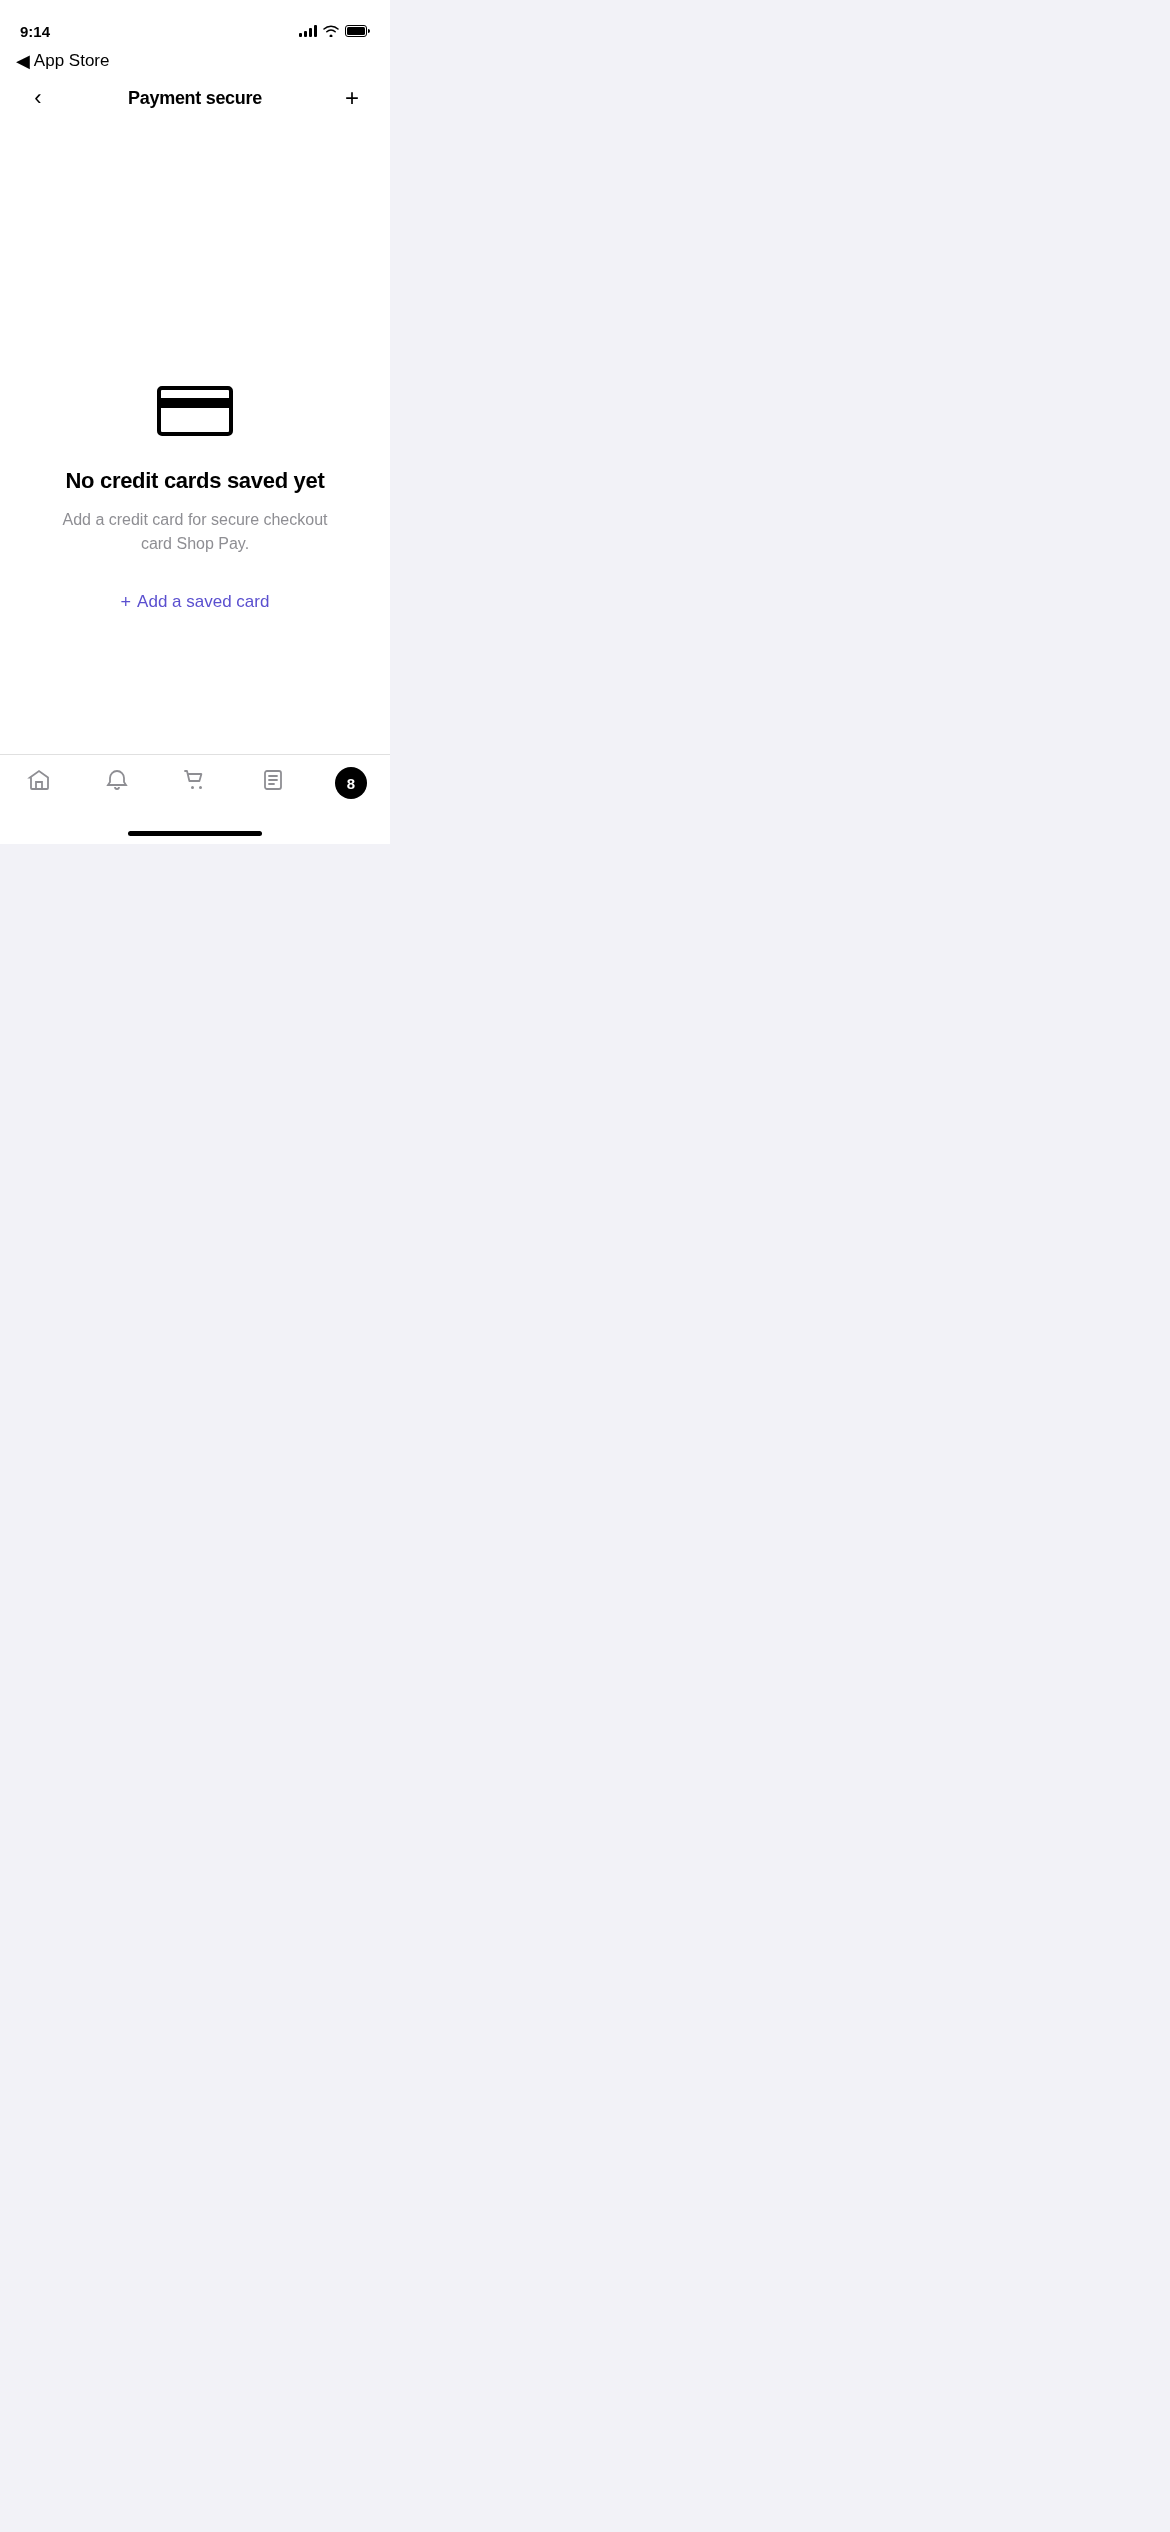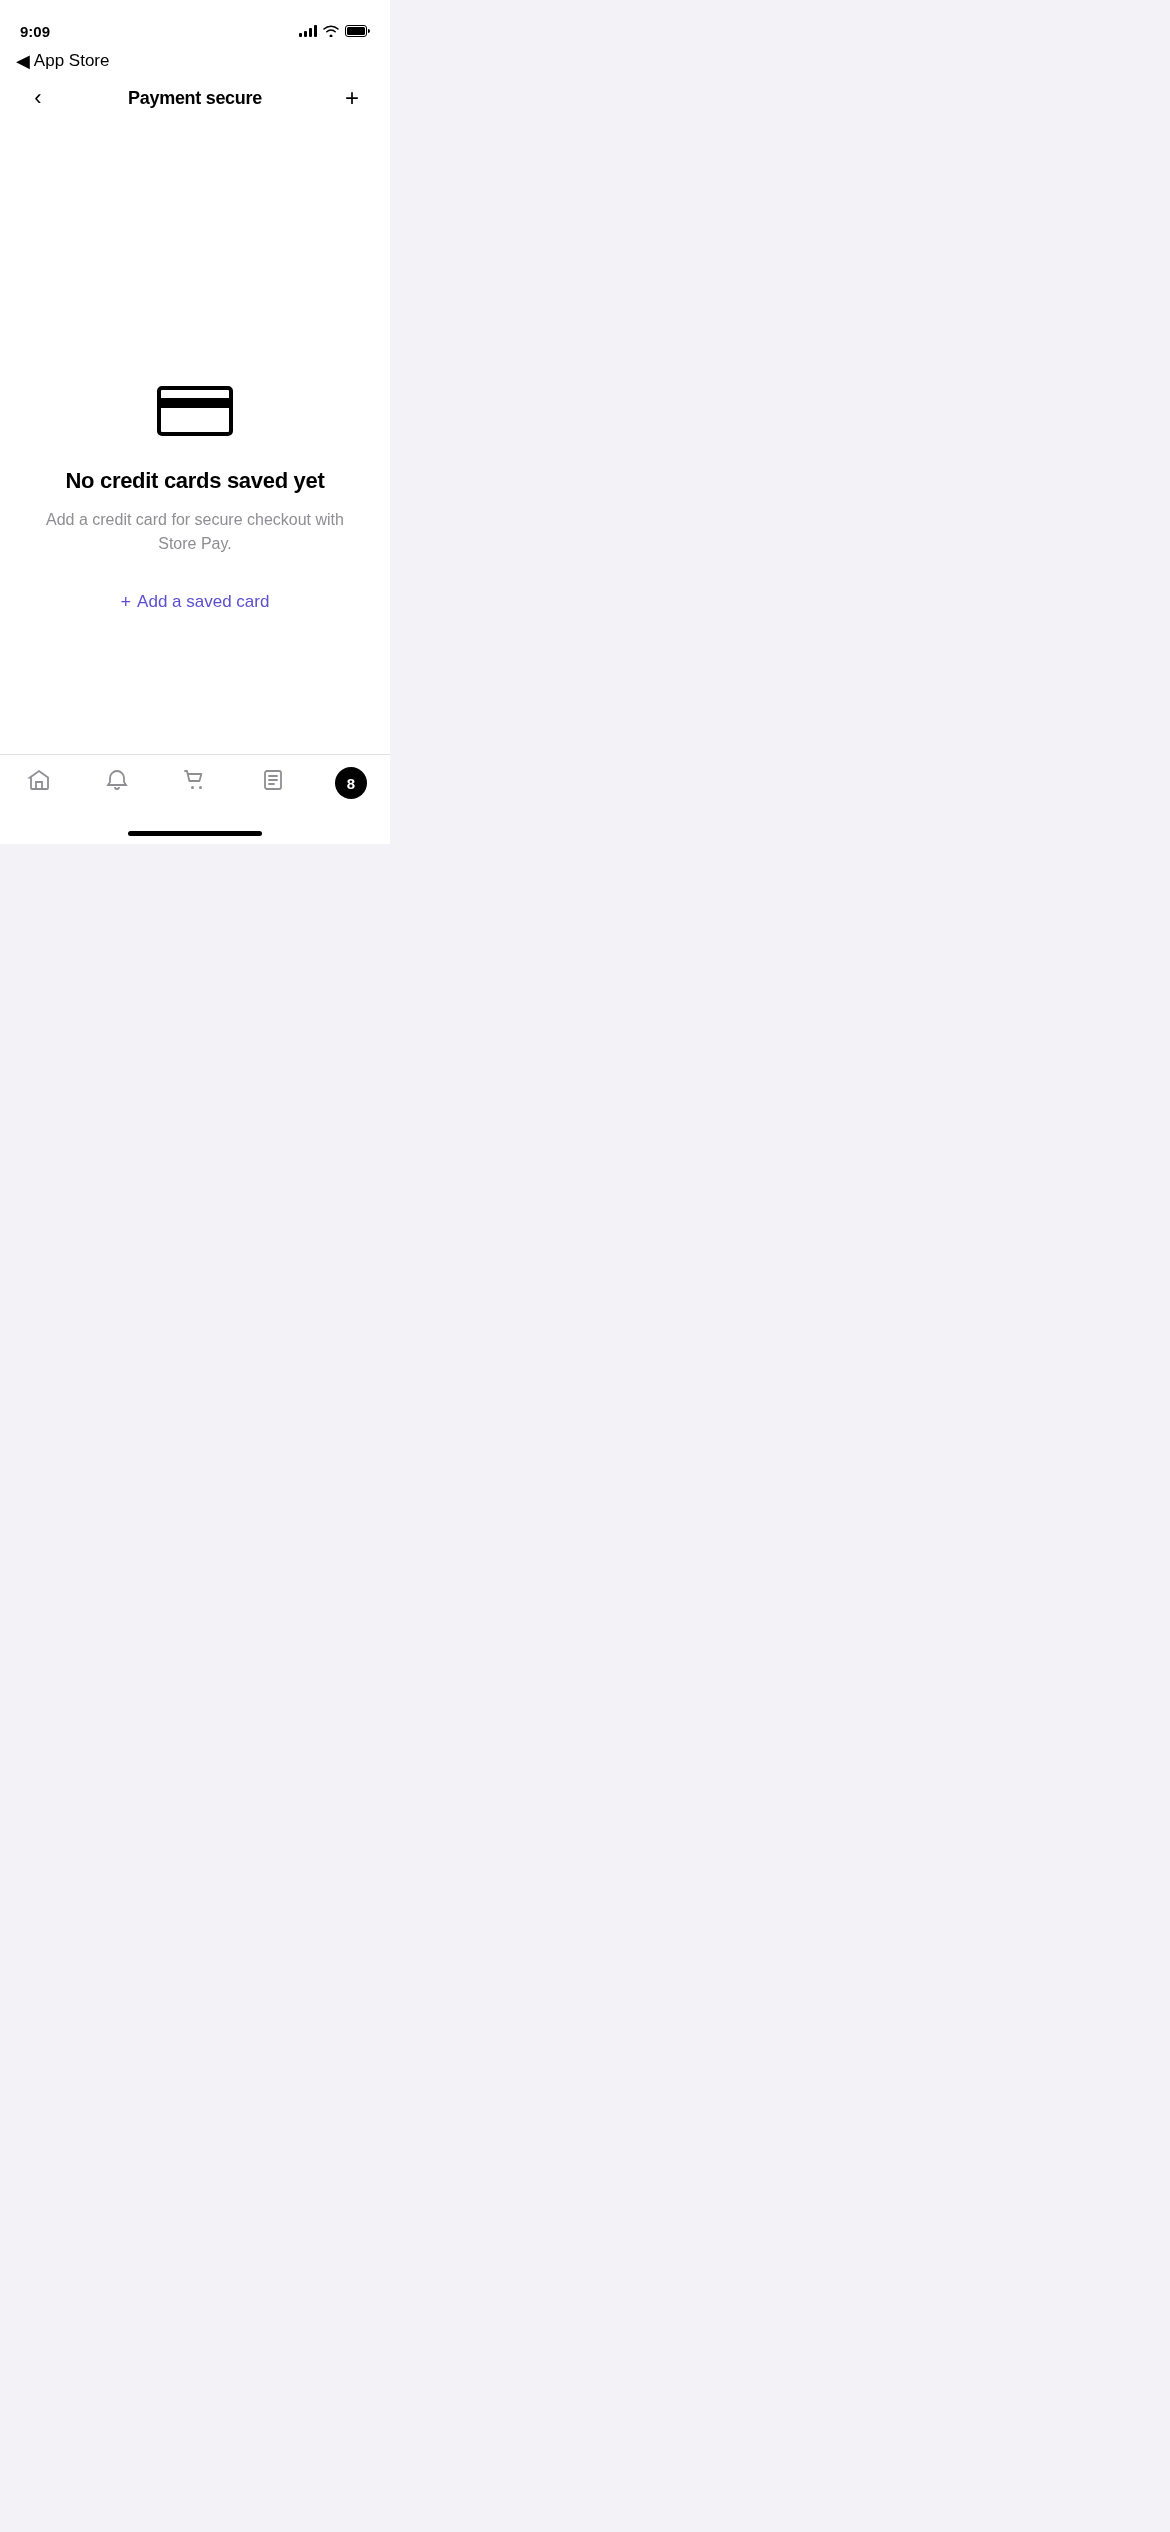--- a/index.html
+++ b/index.html
@@ -237,21 +237,21 @@
       display: flex;
       flex-direction: column;
     }
   </style>
 </head>
 <body>
 
 <div class="page-wrapper">
 
   <div class="status-bar">
-    <span class="status-time">9:09</span>
+    <span class="status-time">9:14</span>
     <div class="status-icons">
 
       <div class="signal-bars">
         <div class="signal-bar" style="height:4px;"></div>
         <div class="signal-bar" style="height:6px;"></div>
         <div class="signal-bar" style="height:9px;"></div>
         <div class="signal-bar" style="height:12px;"></div>
       </div>
 
       <div class="wifi-icon">
@@ -289,21 +289,21 @@
 
     <div class="credit-card-icon">
       <svg width="80" height="60" viewBox="0 0 80 60" fill="none" xmlns="http://www.w3.org/2000/svg">
         <rect x="4" y="8" width="72" height="46" rx="3" stroke="#000" stroke-width="4" fill="none"></rect>
         <rect x="4" y="18" width="72" height="10" fill="#000"></rect>
       </svg>
     </div>
 
     <div class="empty-title">No credit cards saved yet</div>
 
-    <div class="empty-subtitle">Add a credit card for secure checkout with Store Pay.</div>
+    <div class="empty-subtitle">Add a credit card for secure checkout card Shop Pay.</div>
 
     <button class="add-card-btn">
       <span class="add-card-plus">+</span>
       <span>Add a saved card</span>
     </button>
 
   </div>
 
   <div class="tab-bar">
 

